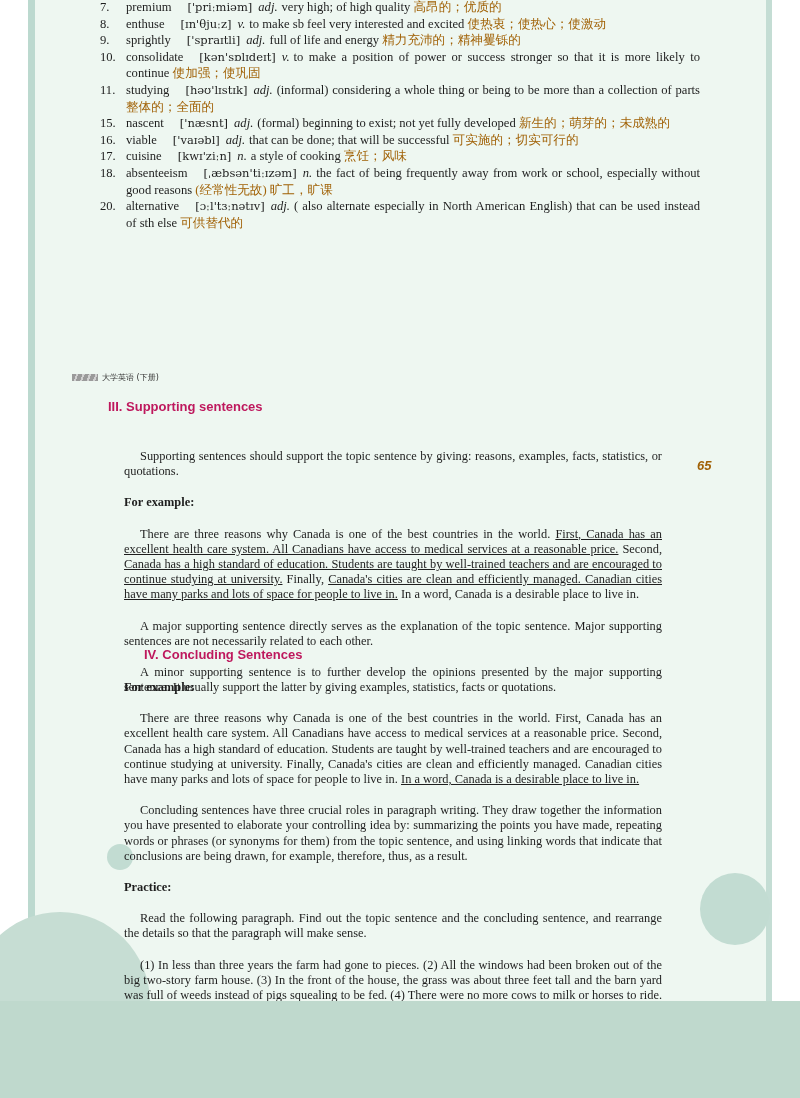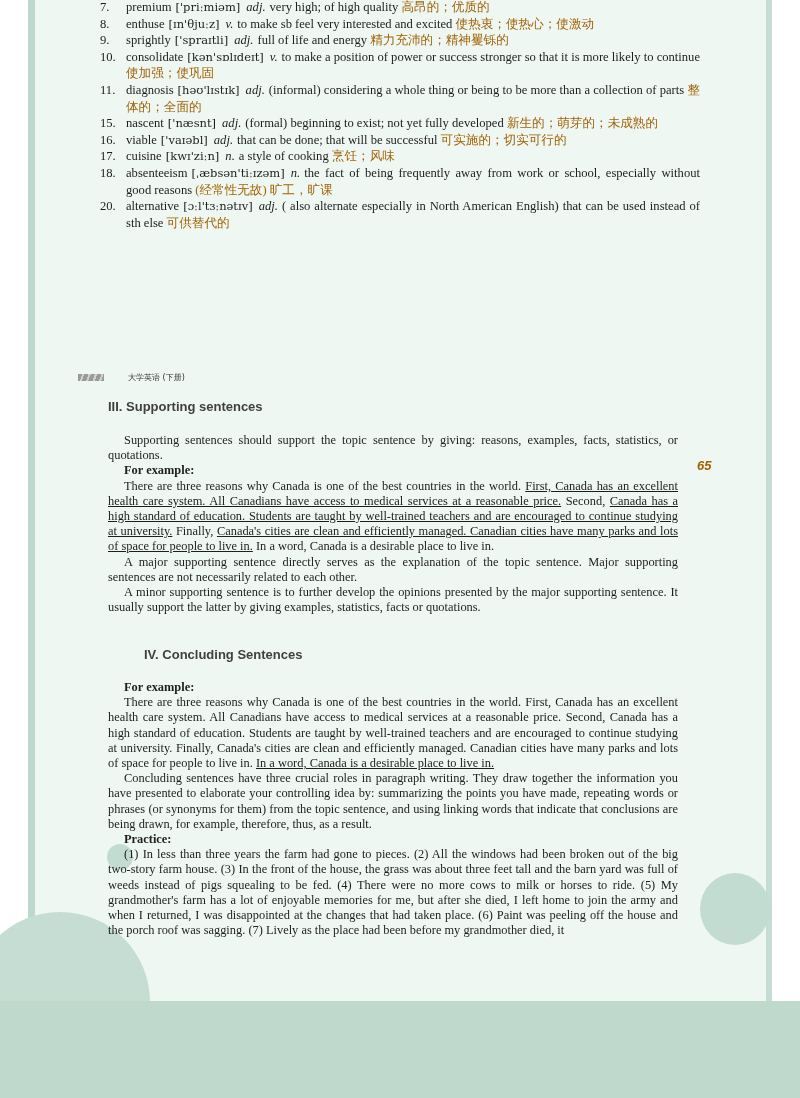--- a/index.html
+++ b/index.html
@@ -25,37 +25,37 @@
   .c3 { left:700px; top:873px; width:70px; height:72px; }
   .bottom-band {
     position:absolute; left:0; top:1001px; width:800px; height:97px; background:#bfd9cd;
   }
   .content { position:absolute; left:0; top:0; width:800px; }
   .vocab { position:absolute; left:100px; top:0; width:600px; font-size:12.6px; line-height:16.6px; }
   .vocab .entry { display:flex; }
   .vocab .num { width:26px; flex:none; }
   .vocab .body { flex:1; text-align:justify; }
   .vocab .word { }
-  .vocab .ipa { margin:0 6px 0 4px; font-family:"DejaVu Serif", serif; font-size:11.5px; }
+  .vocab .ipa { margin:0 6px 0 16px; font-family:"DejaVu Serif", serif; font-size:11.5px; }
   .vocab .pos { font-style:italic; margin-right:4px; }
   .vocab .cn { color:#a16207; }
   .run-head {
-    position:absolute; left:72px; top:372px; display:flex; align-items:center; gap:24px;margin-left:6px;
+    position:absolute; left:72px; top:372px; display:flex; align-items:center; gap:4px;
   }
   .run-head .stripe {
     width:26px; height:7px;
     background:repeating-linear-gradient(110deg,#9a9a9a 0 4px,#d0d0d0 4px 6px);
   }
   .run-head .label { font-size:8px; color:#333; font-family:"DejaVu Sans", sans-serif; }
   .section-title {
     position:absolute; left:108px; font-family:"Liberation Sans", sans-serif; font-weight:bold;
-    font-size:13px; color:#404040;
+    font-size:13px; color:#be185d;
   }
   .para { position:absolute; left:108px; width:570px; font-size:12.4px; line-height:15.2px; text-align:justify; }
-  .para p { margin:0; text-indent:16px; }
+  .para p { margin:16px; text-indent:16px; }
   .para .label { font-weight:bold; padding-left:16px; display:block; }
   .u { text-decoration:underline; }
   .page-num {
     position:absolute; left:697px; top:458px; font-family:"Liberation Sans", sans-serif;
     font-weight:bold; font-style:italic; font-size:13px; color:#a16207;
   }
 </style>
 </head>
 <body>
 
@@ -80,21 +80,21 @@
       <div class="entry">
         <span class="num">9.</span>
         <span class="body"><span class="word">sprightly</span><span class="ipa">['spraɪtli]</span><span class="pos">adj.</span><span class="def">full of life and energy</span> <span class="cn">精力充沛的；精神矍铄的</span></span>
       </div>
       <div class="entry">
         <span class="num">10.</span>
         <span class="body"><span class="word">consolidate</span><span class="ipa">[kən'sɒlɪdeɪt]</span><span class="pos">v.</span><span class="def">to make a position of power or success stronger so that it is more likely to continue</span> <span class="cn">使加强；使巩固</span></span>
       </div>
       <div class="entry">
         <span class="num">11.</span>
-        <span class="body"><span class="word">diagnosis</span><span class="ipa">[həʊ'lɪstɪk]</span><span class="pos">adj.</span><span class="def">(informal) considering a whole thing or being to be more than a collection of parts</span> <span class="cn">整体的；全面的</span></span>
+        <span class="body"><span class="word">studying</span><span class="ipa">[həʊ'lɪstɪk]</span><span class="pos">adj.</span><span class="def">(informal) considering a whole thing or being to be more than a collection of parts</span> <span class="cn">整体的；全面的</span></span>
       </div>
       <div class="entry">
         <span class="num">15.</span>
         <span class="body"><span class="word">nascent</span><span class="ipa">['næsnt]</span><span class="pos">adj.</span><span class="def">(formal) beginning to exist; not yet fully developed</span> <span class="cn">新生的；萌芽的；未成熟的</span></span>
       </div>
       <div class="entry">
         <span class="num">16.</span>
         <span class="body"><span class="word">viable</span><span class="ipa">['vaɪəbl]</span><span class="pos">adj.</span><span class="def">that can be done; that will be successful</span> <span class="cn">可实施的；切实可行的</span></span>
       </div>
       <div class="entry">
@@ -128,17 +128,18 @@
     <p>A minor supporting sentence is to further develop the opinions presented by the major supporting sentence. It usually support the latter by giving examples, statistics, facts or quotations.</p>
   </div>
 
   <div class="section-title" style="top:647px;margin-left:36px;">IV. Concluding Sentences</div>
 
   <div class="para" style="top:680px;">
     <span class="label">For example:</span>
     <p><span>There are three reasons why Canada is one of the best countries in the world. First, Canada has an excellent health care system. All Canadians have access to medical services at a reasonable price. Second, Canada has a high standard of education. Students are taught by well-trained teachers and are encouraged to continue studying at university. Finally, Canada's cities are clean and efficiently managed. Canadian cities have many parks and lots of space for people to live in. </span><span class="u">In a word, Canada is a desirable place to live in.</span></p>
     <p>Concluding sentences have three crucial roles in paragraph writing. They draw together the information you have presented to elaborate your controlling idea by: summarizing the points you have made, repeating words or phrases (or synonyms for them) from the topic sentence, and using linking words that indicate that conclusions are being drawn, for example, therefore, thus, as a result.</p>
     <span class="label" style="">Practice:</span>
+    <p>Read the following paragraph. Find out the topic sentence and the concluding sentence, and rearrange the details so that the paragraph will make sense.</p>
     <p>(1) In less than three years the farm had gone to pieces. (2) All the windows had been broken out of the big two-story farm house. (3) In the front of the house, the grass was about three feet tall and the barn yard was full of weeds instead of pigs squealing to be fed. (4) There were no more cows to milk or horses to ride. (5) My grandmother's farm has a lot of enjoyable memories for me, but after she died, I left home to join the army and when I returned, I was disappointed at the changes that had taken place. (6) Paint was peeling off the house and the porch roof was sagging. (7) Lively as the place had been before my grandmother died, it</p>
   </div>
 </div>
 
 <div class="bottom-band"></div>
 
 </body></html>

